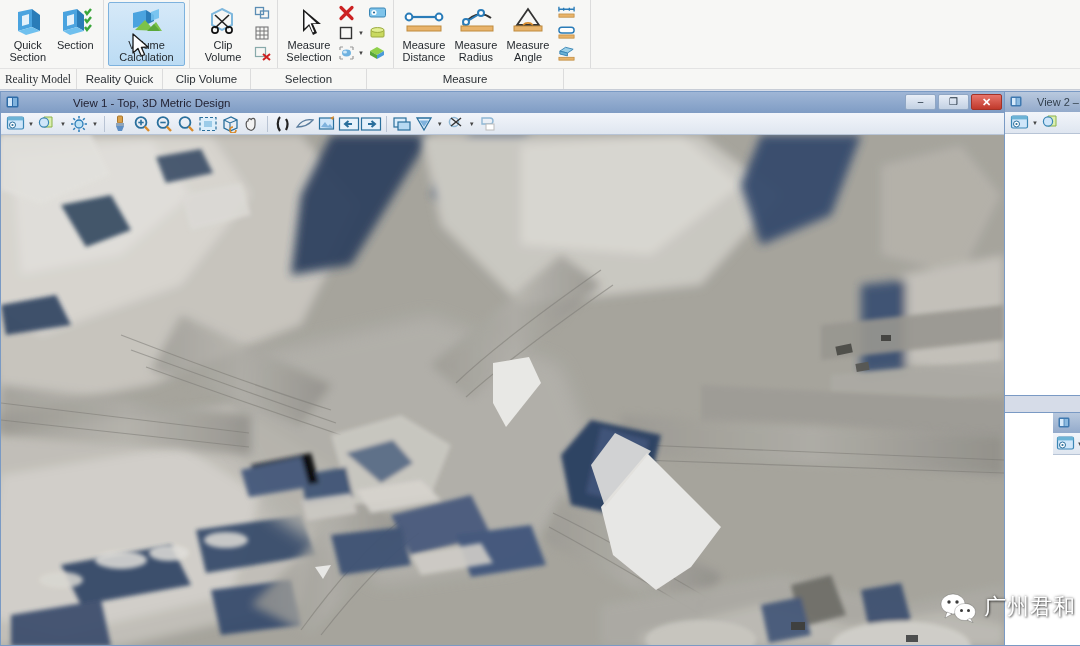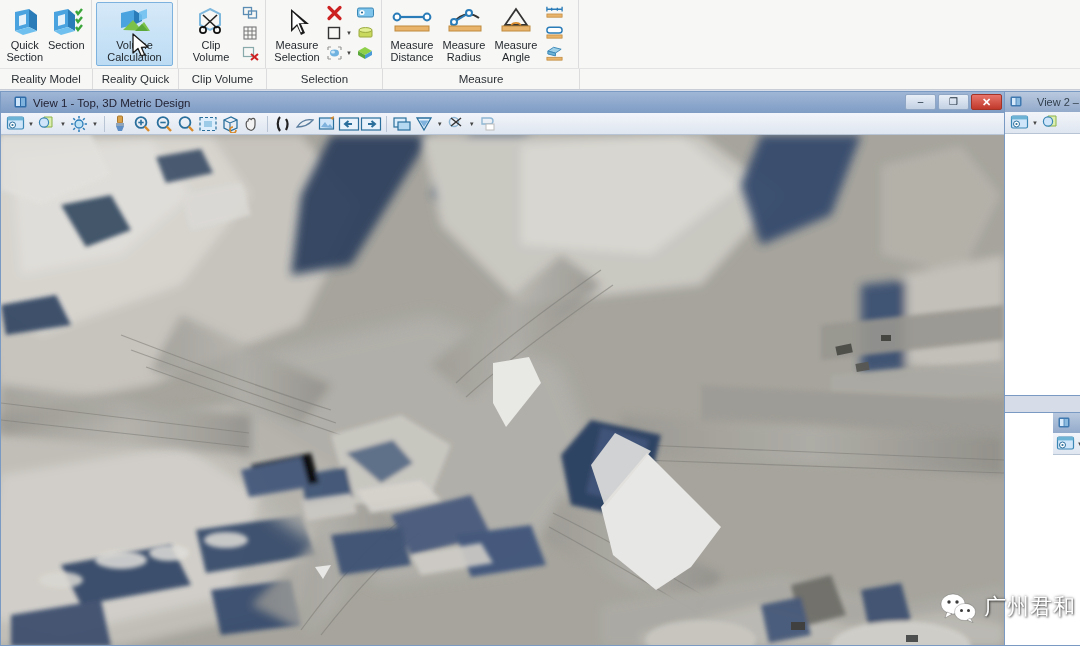--- a/index.html
+++ b/index.html
@@ -65,22 +65,23 @@
   
   .view1 {
     position: absolute; left: 0; top: 91px; width: 1005px; height: 555px;
     border: 1px solid #7a9ac4;
     background: #eef2f8;
     overflow: hidden;
   }
   .v1title {
     height: 21px; width: 100%;
     background: linear-gradient(#9fb6d6, #7f9cc4);
-    display: flex; align-items: center; padding-left: 13px;
+    display: flex; align-items: center; padding-left: 5px;
     position: relative;
+    gap: 48px;
   }
   .v1title .ttext {
     font-size: 11.5px; color: #223; margin-left: 6px; white-space: nowrap;
   }
   .winbtns { position: absolute; right: 2px; top: 2px; display: flex; gap: 2px; }
   .wbtn {
     width: 31px; height: 16px; border: 1px solid #8fa6c4; border-radius: 2px;
     background: linear-gradient(#e8eef7, #c3d1e3);
     display: flex; align-items: center; justify-content: center;
   }
@@ -138,21 +139,21 @@
   .cursor { position: absolute; pointer-events: none; }
 </style>
 </head>
 <body>
 
 <div id="app">
 
   <div class="ribbon">
     <div class="ribbon-groups">
 
-      <div class="rgroup" style="width:92px;">
+      <div class="rgroup" style="width:104px;">
         <div class="rgroup-body">
           <div class="bigbtn">
             <span class="bico">
               <svg width="34" height="32" viewBox="0 0 34 32">
                 <path d="M7 6 L21 3 L21 21 L7 25 Z" fill="#4aa3df"></path>
                 <path d="M21 3 L29 9 L29 25 L21 21 Z" fill="#2a7cb8"></path>
                 <path d="M7 25 L21 21 L29 25 L15 29 Z" fill="#6fc0ee"></path>
                 <path d="M11 10 L18 8 L18 18 L11 20 Z" fill="#ffffff" opacity=".85"></path>
               </svg>
             </span>
@@ -376,21 +377,21 @@
               </span>
             </div>
           </div>
         </div>
       </div>
 
       <div style="flex:1;"></div>
     </div>
 
     <div class="labels-row">
-      <div class="labelcell" style="width:93px;">Reality Model</div>
+      <div class="labelcell" style="width:77px;font-family:Liberation Serif, serif;">Reality Model</div>
       <div class="labelcell" style="width:86px;">Reality Quick</div>
       <div class="labelcell" style="width:88px;">Clip Volume</div>
       <div class="labelcell" style="width:116px;">Selection</div>
       <div class="labelcell" style="width:197px;">Measure</div>
       <div class="labelcell" style="flex:1;border-right:none;"></div>
     </div>
   </div>
 
   <div class="view1">
 

